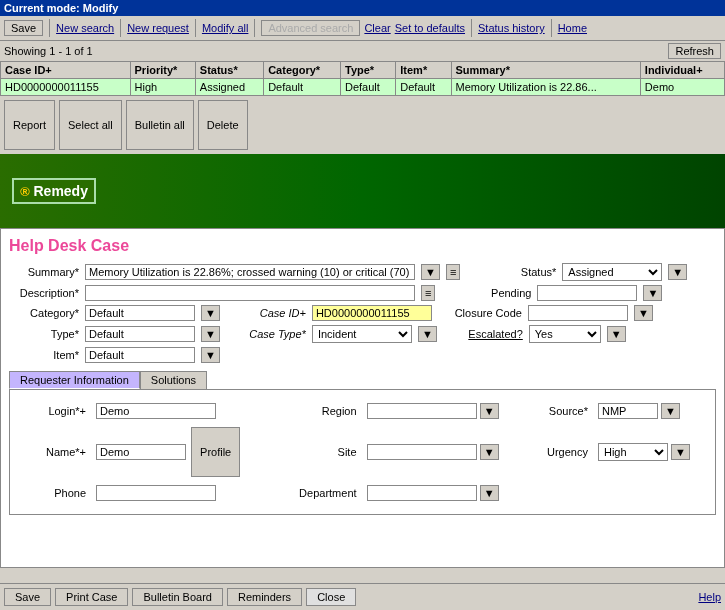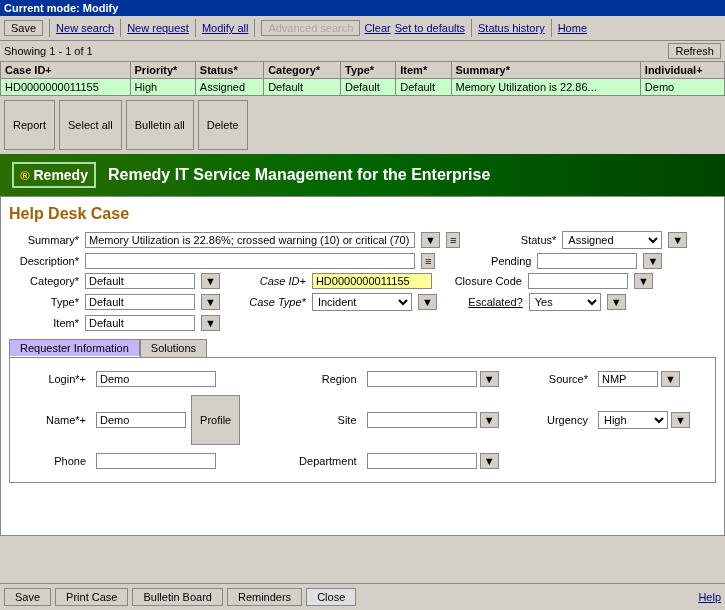--- a/index.html
+++ b/index.html
@@ -22,28 +22,28 @@
     #results-table { width: 100%; border-collapse: collapse; font-size: 11px; }
     #results-table th { background: #d4d0c8; border: 1px solid #888; padding: 2px 4px; text-align: left; white-space: nowrap; }
     #results-table td { background: white; border: 1px solid #888; padding: 2px 4px; white-space: nowrap; }
     #results-table tr.selected td { background: #c8ffc8; }
 
     
     #action-row { padding: 4px; display: flex; gap: 4px; background: #d4d0c8; }
     .action-btn { background: #d4d0c8; border: 1px solid #888; padding: 18px 8px; font-size: 11px; cursor: pointer; }
 
     
-    #remedy-header { background: linear-gradient(to right, #2a6d00, #006600, #004400); color: white; padding: 8px 12px; display: flex; align-items: center; gap: 12px; }
+    #remedy-header { background: linear-gradient(to right, #2a6d00, #006600, #004400); color: white; padding: 24px 12px; display: flex; align-items: center; gap: 12px; }
     #remedy-logo { background: #2a6d00; border: 2px solid #aaddaa; padding: 3px 6px; font-size: 14px; font-weight: bold; color: white; }
     #remedy-logo span { color: #ffcc00; }
     #remedy-title { font-size: 16px; font-weight: bold; color: white; }
 
     
     #form-area { background: white; border: 1px solid #888; margin: 0; padding: 8px; overflow-y: auto; height: 340px; }
-    #form-title { font-size: 16px; font-weight: bold; margin-bottom: 8px; color: #a16207; }
+    #form-title { font-size: 16px; font-weight: bold; margin-bottom: 8px; color: #ec4899; }
 
     
     .form-row { display: flex; align-items: center; margin-bottom: 4px; gap: 6px; }
     .field-label { font-size: 11px; min-width: 70px; text-align: right; }
     .field-input { border: 1px solid #888; padding: 1px 3px; font-size: 11px; background: white; }
     .field-select { border: 1px solid #888; padding: 1px; font-size: 11px; background: white; }
     .field-readonly { background: #e0e0e0; }
     .icon-btn { border: 1px solid #888; padding: 1px 3px; font-size: 11px; cursor: pointer; background: #d4d0c8; }
 
     
@@ -128,21 +128,20 @@
   <button class="action-btn">Select all</button>
   <button class="action-btn">Bulletin all</button>
   <button class="action-btn">Delete</button>
 </div>
 
 <div id="remedy-header">
   <div id="remedy-logo">
     <span style="color:#ffcc00; font-style:italic; font-size:13px;">®</span>
     <span style="color:white;">Remedy</span>
   </div>
-  <div id="remedy-title">Remedy IT Service Management for the Enterprise</div>
 </div>
 
 <div id="form-area">
   <div id="form-title">Help Desk Case</div>
 
   <div class="form-row">
     <span class="field-label">Summary*</span>
     <input type="text" class="field-input" style="width: 330px;" value="Memory Utilization is 22.86%; crossed warning (10) or critical (70) threshold. Seve">
     <button class="icon-btn">▼</button>
     <button class="icon-btn">≡</button>

